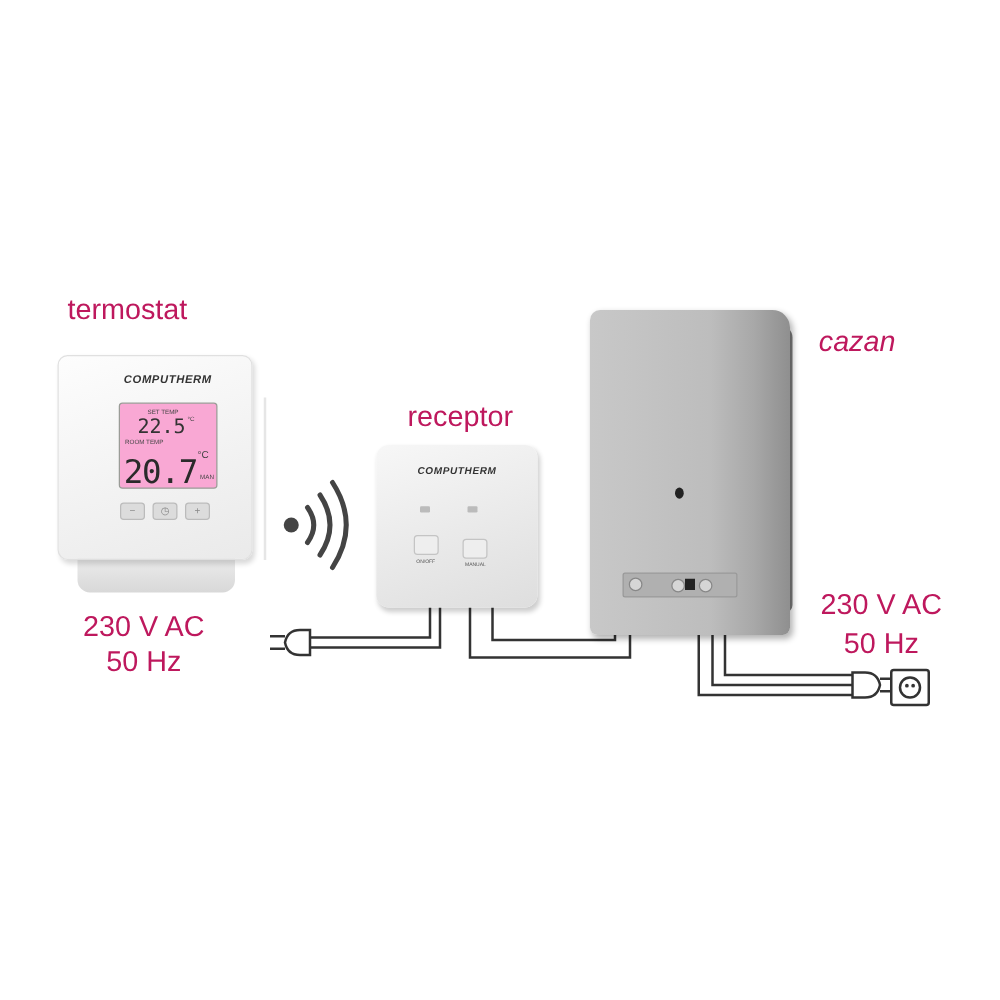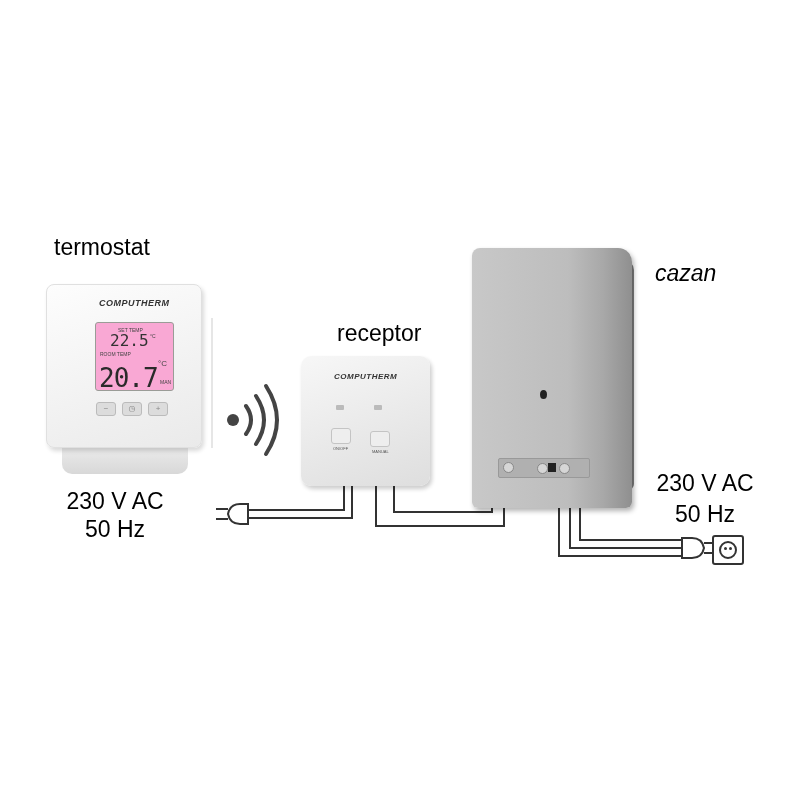--- a/index.html
+++ b/index.html
@@ -1,18 +1,18 @@
 <!DOCTYPE html>
 <html><head>
 <meta charset="utf-8">
 <style>
   html,body{margin:0;padding:0;background:#ffffff;}
   body{width:800px;height:800px;position:relative;overflow:hidden;font-family:"Liberation Sans",sans-serif;color:#333;}
   .abs{position:absolute;}
-  .label{font-size:23px;color:#000000;line-height:1;}
+  .label{font-size:23px;color:#be185d;line-height:1;}
   .center{text-align:center;}
   
   .thermo-body{left:46px;top:284px;width:154px;height:162px;background:linear-gradient(160deg,#fdfdfd,#eaeaea);border-radius:8px;box-shadow:2px 3px 4px rgba(0,0,0,0.15);border:1px solid #e0e0e0;}
   .thermo-stand{left:62px;top:440px;width:126px;height:34px;background:linear-gradient(180deg,#f0f0f0,#d8d8d8);border-radius:6px 6px 10px 10px;}
   .thermo-neck{left:100px;top:428px;width:44px;height:20px;background:#e8e8e8;}
   .brand{font-size:9px;font-weight:bold;font-style:italic;letter-spacing:0.5px;color:#333;}
   .lcd{left:95px;top:322px;width:77px;height:67px;background:#f9a8d4;border:1px solid #9a9c97;border-radius:3px;}
   .lcd-small{font-size:5px;color:#444;}
   .lcd-set{font-family:"DejaVu Sans Mono",monospace;font-size:16px;color:#333;}
   .lcd-room{font-family:"DejaVu Sans Mono",monospace;font-size:26px;color:#2a2a2a;letter-spacing:-1px;}
@@ -85,21 +85,21 @@
   <div class="abs lcd-small" style="left:64px;top:56px;">MAN</div>
 </div>
 <div class="abs tbtn" style="left:96px;top:402px;">−</div>
 <div class="abs tbtn" style="left:122px;top:402px;">◷</div>
 <div class="abs tbtn" style="left:148px;top:402px;">+</div>
 <div class="abs" style="left:211px;top:318px;width:2px;height:130px;background:#e6e6e6;"></div>
 
 <div class="abs label center" style="left:40px;top:490px;width:150px;">230 V AC</div>
 <div class="abs label center" style="left:40px;top:518px;width:150px;">50 Hz</div>
 
-<div class="abs label" style="left:337px;top:322px;">receptor</div>
+<div class="abs label" style="left:326px;top:322px;">receptor</div>
 <div class="abs recv-body"></div>
 <div class="abs brand" style="left:334px;top:372px;font-size:8px;">COMPUTHERM</div>
 <div class="abs led" style="left:336px;top:405px;"></div>
 <div class="abs led" style="left:374px;top:405px;"></div>
 <div class="abs rbtn" style="left:331px;top:428px;"></div>
 <div class="abs rbtn" style="left:370px;top:431px;"></div>
 <div class="abs tiny" style="left:333px;top:446px;">ON/OFF</div>
 <div class="abs tiny" style="left:372px;top:449px;">MANUAL</div>
 
 <div class="abs label" style="left:655px;top:262px;font-style:italic;">cazan</div>

